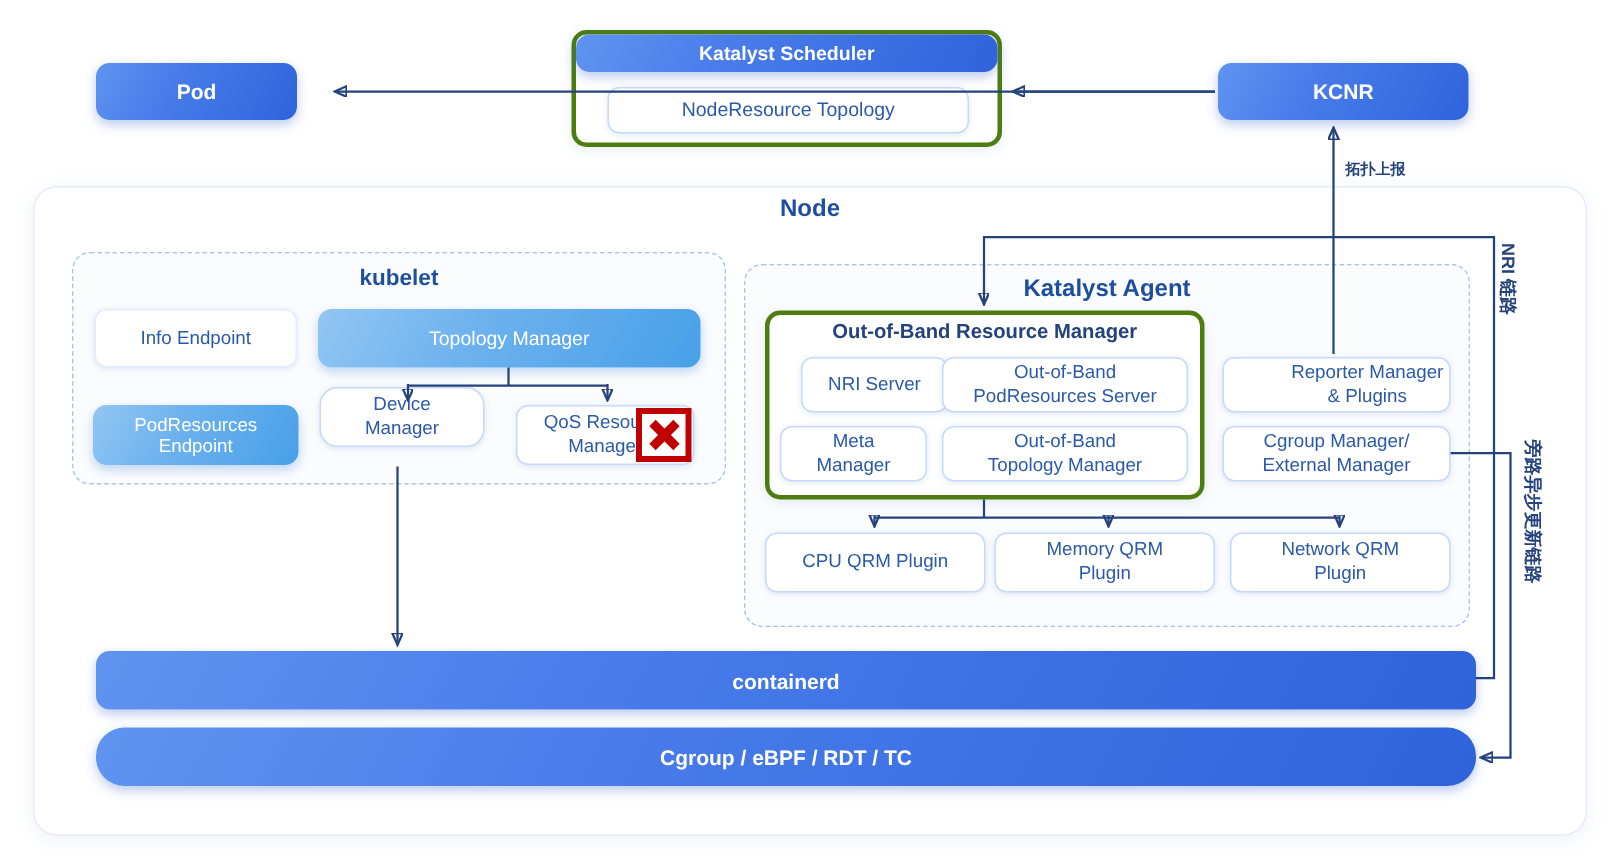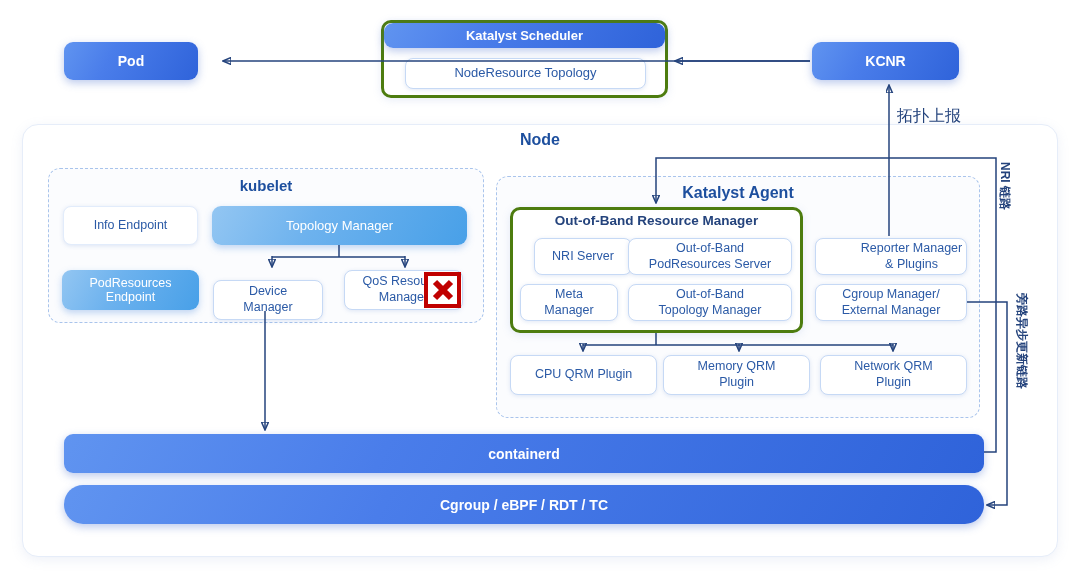--- a/index.html
+++ b/index.html
@@ -33,21 +33,21 @@
   .panel-dashed {
     border:1.5px dashed #a9c4ec; border-radius:12px;
     background:rgba(247,250,254,.55);
   }
   .section-title { color:#1d4f9e; font-weight:bold; text-align:center; }
   .lbl { white-space:pre-line; }
   .vlabel {
     color:#24437c; font-size:12px; font-weight:600; white-space:nowrap;
     transform:rotate(90deg); transform-origin:left top;
   }
-  .hlabel { color:#24437c; font-size:16px; font-weight:400; white-space:nowrap; }
+  .hlabel { color:#24437c; font-size:10px; font-weight:700; white-space:nowrap; }
   svg.wires { position:absolute; left:0; top:0; pointer-events:none; }
   svg.wires path { fill:none; stroke:#24437c; stroke-width:1.5; }
 </style>
 </head>
 <body>
 
 <div class="canvas">
 
   <div class="abs grad-primary" style="left:64px;top:42px;width:134px;height:38px;">
     <span class="lbl">Pod</span>
@@ -55,21 +55,21 @@
 
   <div class="abs soft-card" style="left:381px;top:20px;width:287px;height:78px;">
     <div class="grad-primary" style="position:absolute;left:0;top:0;right:0;height:25px;font-size:13px;border-radius:9px;">
       <span class="lbl">Katalyst Scheduler</span>
     </div>
     <div class="white-box" style="position:absolute;left:21px;top:35px;width:241px;height:31px;font-size:13px;">
       <span class="lbl">NodeResource Topology</span>
     </div>
   </div>
 
-  <div class="abs grad-primary" style="left:812px;top:42px;width:147px;height:38px;">
+  <div class="abs grad-primary" style="left:812px;top:42px;width:167px;height:38px;">
     <span class="lbl">KCNR</span>
   </div>
 
   <div class="abs" style="left:22px;top:124px;width:1036px;height:433px;background:#fff;
        border:1px solid #e6edf9;border-radius:16px;box-shadow:0 3px 12px rgba(120,150,200,.13);"></div>
 
   <div class="abs section-title" style="left:440px;top:131px;width:200px;font-size:16px;">Node</div>
 
   <div class="abs panel-dashed" style="left:48px;top:168px;width:436px;height:155px;"></div>
   <div class="abs section-title" style="left:48px;top:177px;width:436px;font-size:15px;">kubelet</div>
@@ -77,21 +77,21 @@
   <div class="abs white-box" style="left:63px;top:206px;width:135px;height:39px;border-color:#e2ecfb;">
     <span class="lbl">Info Endpoint</span>
   </div>
   <div class="abs grad-sky" style="left:212px;top:206px;width:255px;height:39px;font-size:13px;">
     <span class="lbl">Topology Manager</span>
   </div>
   <div class="abs grad-sky" style="left:62px;top:270px;width:137px;height:40px;justify-content:center;">
     <span class="lbl">PodResources
 Endpoint</span>
   </div>
-  <div class="abs white-box" style="left:213px;top:280px;width:110px;height:40px;">
+  <div class="abs white-box" style="left:213px;top:258px;width:110px;height:40px;border-radius:12px;">
     <span class="lbl">Device
 Manager</span>
   </div>
   <div class="abs white-box" style="left:344px;top:270px;width:119px;height:40px;">
     <span class="lbl">QoS Resource
 Manager</span>
   </div>
 
   <div class="abs" style="left:424px;top:272px;width:37px;height:36px;background:#fff;
        border:4px solid #c00000;display:flex;align-items:center;justify-content:center;z-index:6;">

